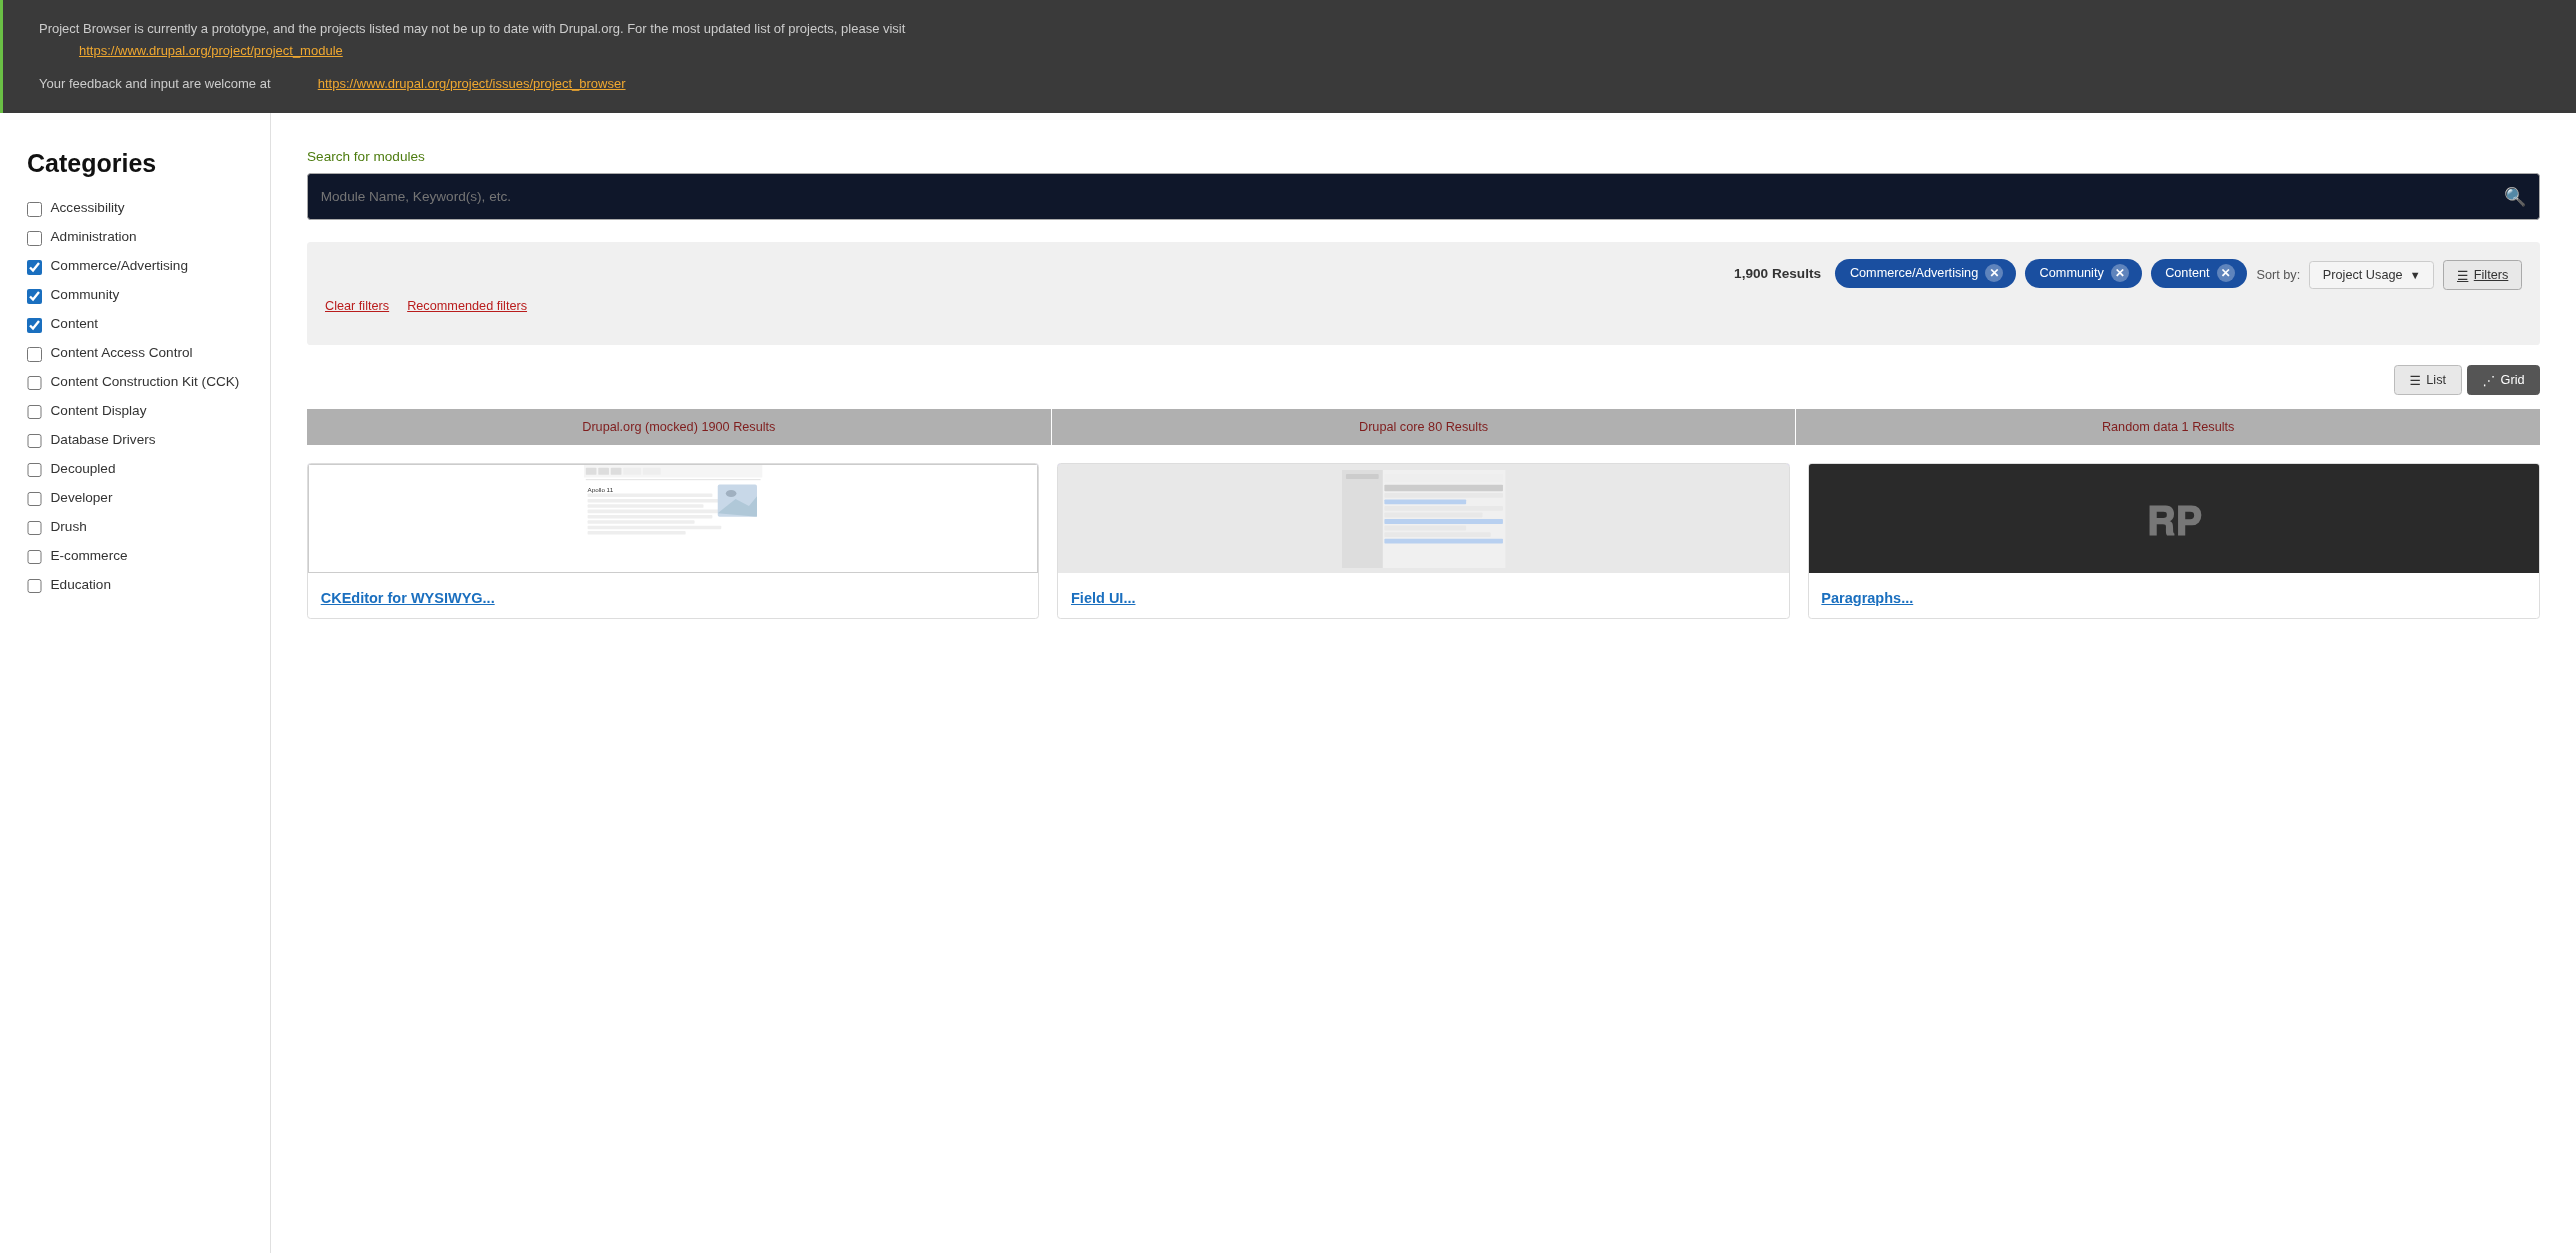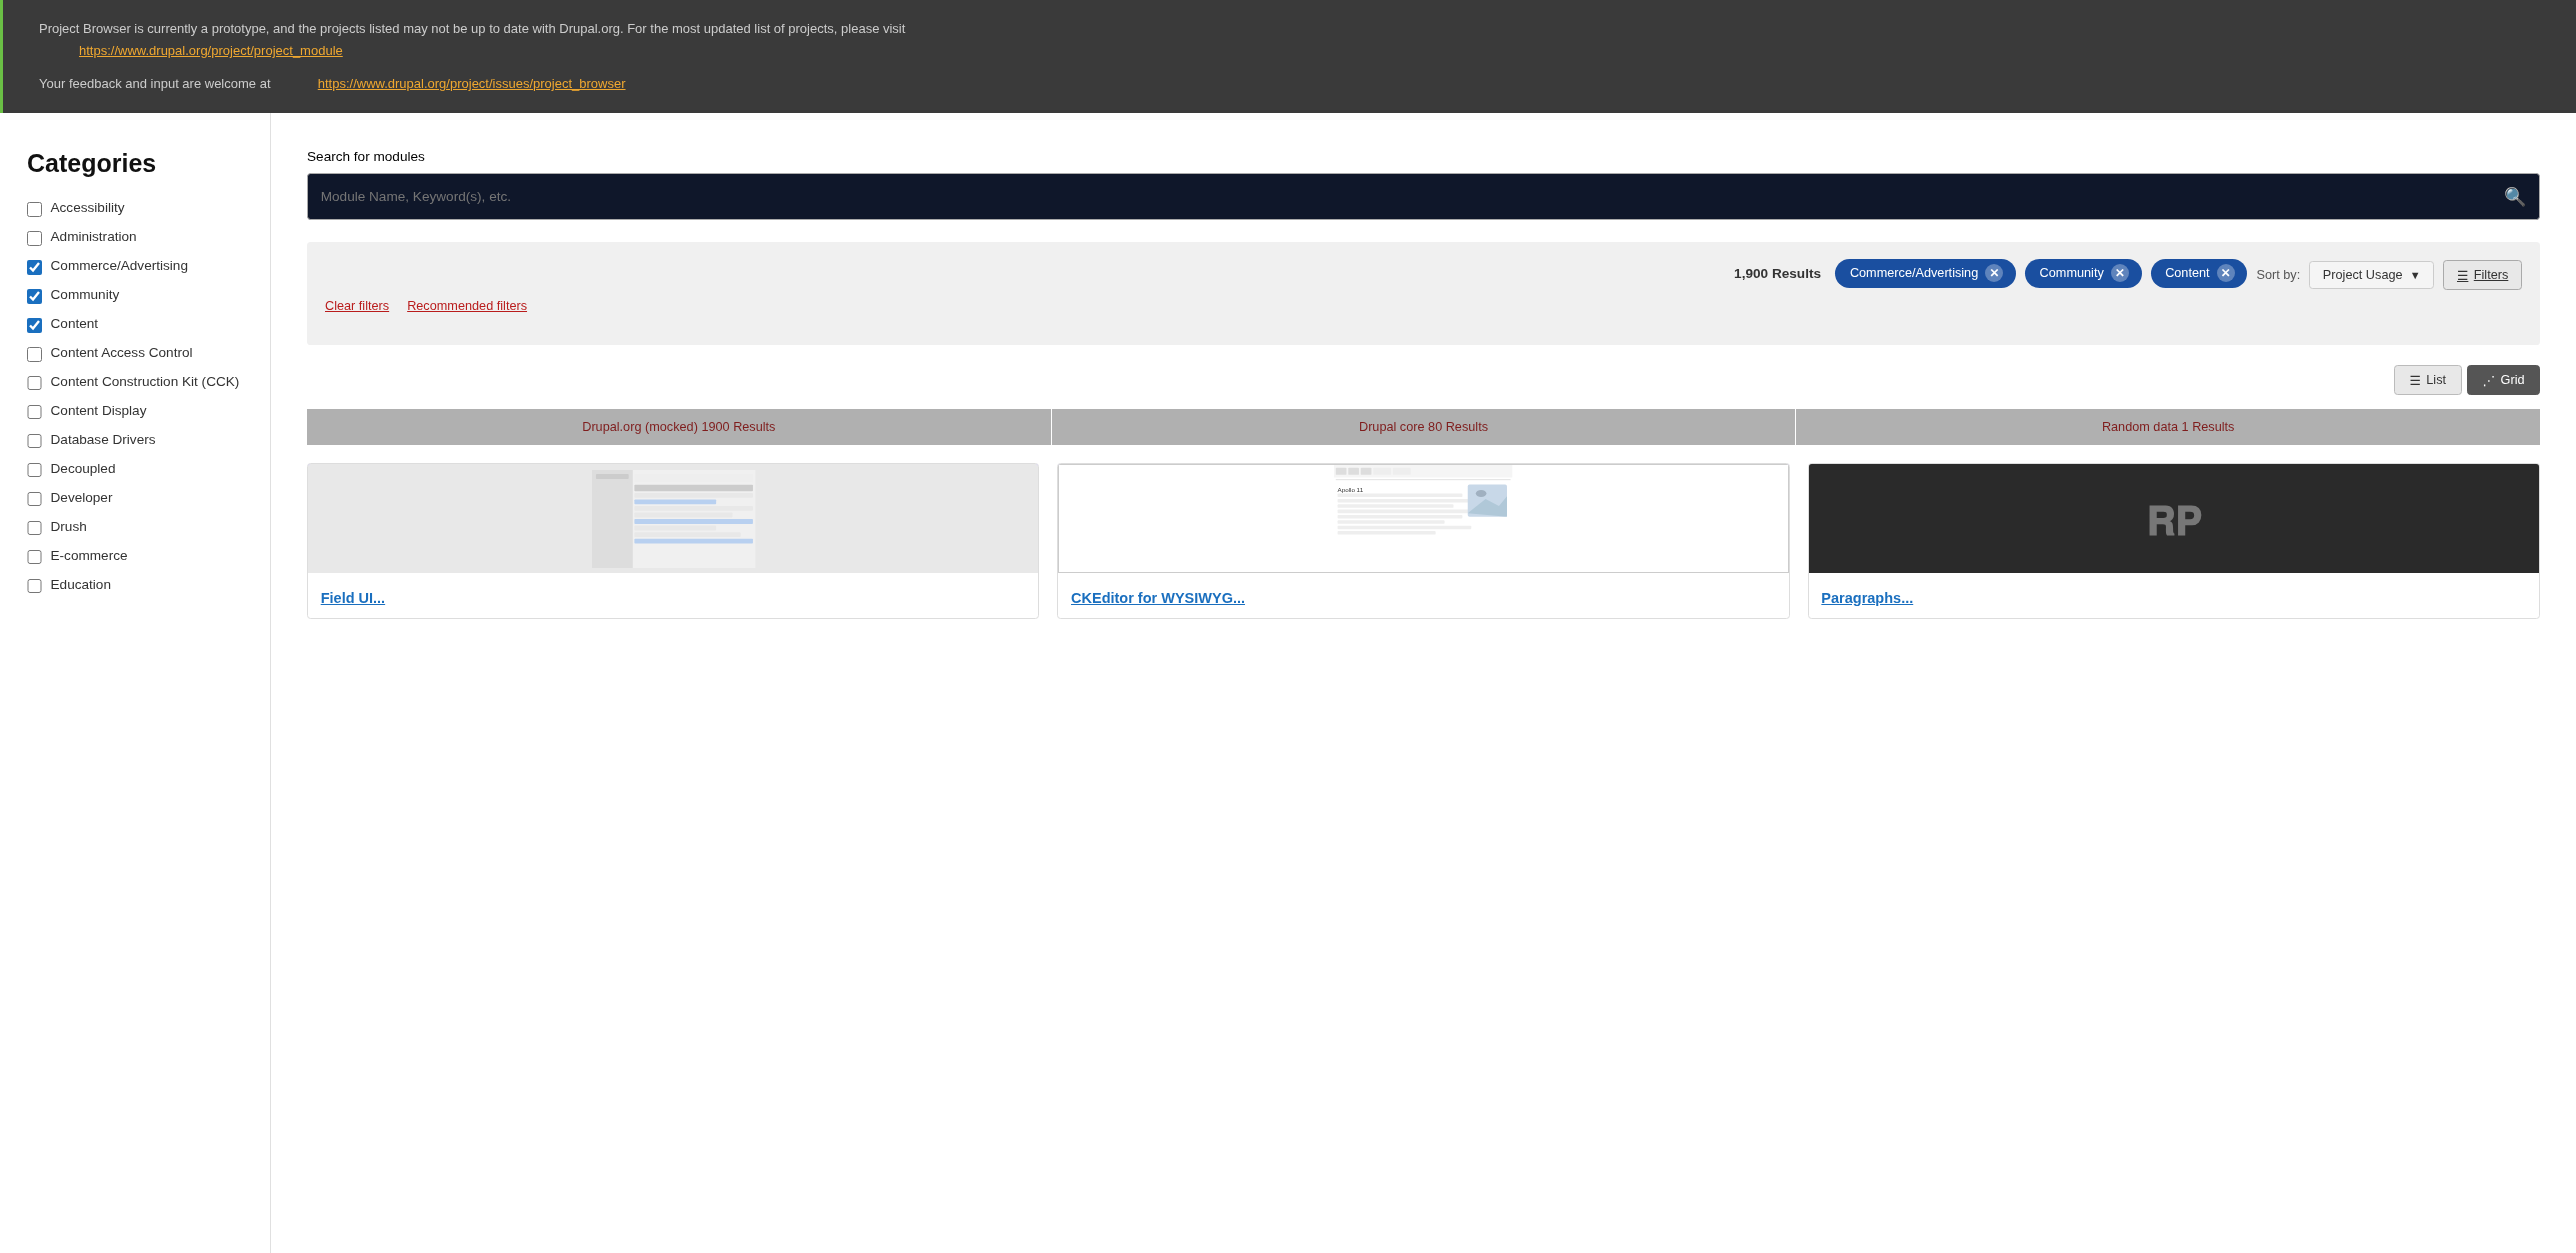--- a/index.html
+++ b/index.html
@@ -56,21 +56,21 @@
 
     .content-area {
       flex: 1;
       padding: 36px 36px 27px 36px;
     }
 
     .search-label {
       font-size: 13.6px;
       font-weight: normal;
       margin-bottom: 9px;
-      color: #000000;
+      color: #4d7c0f;
     }
 
     .search-box {
       display: flex;
       align-items: center;
       border: 1.4px solid #aaa;
       border-radius: 3.6px;
       padding: 0 12.7px;
       background: #0f172a;
       margin-bottom: 22px;
@@ -420,20 +420,55 @@
     </div>
 
     <div class="source-tabs" id="source-tabs-container">
 
     <div class="source-tab">Drupal.org (mocked) 1900 Results</div>
         <div class="source-tab">Drupal core 80 Results</div>
         <div class="source-tab">Random data 1 Results</div>
       </div>
 
     <div class="modules-grid">
+
+      <div class="module-card">
+        <div class="module-card-img">
+          <div style="background:#fff;width:100%;height:100%;border:0.9px solid #ccc;overflow:hidden;">
+            <svg width="100%" height="100%" viewBox="0 0 200 120" xmlns="http://www.w3.org/2000/svg" style="font-size:14px">
+              <rect width="200" height="120" fill="#fff"></rect>
+
+              <rect x="0" y="0" width="200" height="14" fill="#f5f5f5"></rect>
+              <rect x="2" y="3" width="12" height="8" fill="#ddd" rx="1"></rect>
+              <rect x="16" y="3" width="12" height="8" fill="#ddd" rx="1"></rect>
+              <rect x="30" y="3" width="12" height="8" fill="#ddd" rx="1"></rect>
+              <rect x="44" y="3" width="20" height="8" fill="#eee" rx="1"></rect>
+              <rect x="66" y="3" width="20" height="8" fill="#eee" rx="1"></rect>
+
+              <rect x="2" y="16" width="196" height="1" fill="#ddd"></rect>
+              <text x="4" y="30" font-size="7" fill="#333">Apollo 11</text>
+              <rect x="4" y="32" width="140" height="4" fill="#eee" rx="1"></rect>
+              <rect x="4" y="38" width="160" height="4" fill="#eee" rx="1"></rect>
+              <rect x="4" y="44" width="130" height="4" fill="#eee" rx="1"></rect>
+              <rect x="4" y="50" width="155" height="4" fill="#eee" rx="1"></rect>
+
+              <rect x="150" y="22" width="44" height="36" fill="#c8d8e8" rx="2"></rect>
+              <ellipse cx="165" cy="32" rx="6" ry="4" fill="#a0b0c0"></ellipse>
+              <polygon points="150,54 170,38 185,46 194,35 194,58" fill="#b0c8d8"></polygon>
+              <rect x="4" y="56" width="140" height="4" fill="#eee" rx="1"></rect>
+              <rect x="4" y="62" width="120" height="4" fill="#eee" rx="1"></rect>
+              <rect x="4" y="68" width="150" height="4" fill="#eee" rx="1"></rect>
+              <rect x="4" y="74" width="110" height="4" fill="#eee" rx="1"></rect>
+            </svg>
+          </div>
+        </div>
+        <div class="module-card-body">
+          <div class="module-card-title">CKEditor for WYSIWYG...</div>
+        </div>
+      </div>
 
       <div class="module-card">
         <div class="module-card-img">
           <div style="background:#e8e8e8;width:100%;height:100%;display:flex;align-items:center;justify-content:center;overflow:hidden;">
             <svg width="90%" height="90%" viewBox="0 0 200 120" xmlns="http://www.w3.org/2000/svg">
               <rect width="200" height="120" fill="#f0f0f0"></rect>
               <rect x="0" y="0" width="50" height="120" fill="#ddd"></rect>
               <rect x="52" y="5" width="145" height="10" fill="#eee"></rect>
               <rect x="52" y="18" width="145" height="8" fill="#ccc" rx="1"></rect>
               <rect x="52" y="28" width="145" height="6" fill="#e8e8e8" rx="1"></rect>
@@ -451,55 +486,20 @@
             </svg>
           </div>
         </div>
         <div class="module-card-body">
           <div class="module-card-title">Field UI...</div>
         </div>
       </div>
 
       <div class="module-card">
         <div class="module-card-img">
-          <div style="background:#fff;width:100%;height:100%;border:0.9px solid #ccc;overflow:hidden;">
-            <svg width="100%" height="100%" viewBox="0 0 200 120" xmlns="http://www.w3.org/2000/svg" style="font-size:14px">
-              <rect width="200" height="120" fill="#fff"></rect>
-
-              <rect x="0" y="0" width="200" height="14" fill="#f5f5f5"></rect>
-              <rect x="2" y="3" width="12" height="8" fill="#ddd" rx="1"></rect>
-              <rect x="16" y="3" width="12" height="8" fill="#ddd" rx="1"></rect>
-              <rect x="30" y="3" width="12" height="8" fill="#ddd" rx="1"></rect>
-              <rect x="44" y="3" width="20" height="8" fill="#eee" rx="1"></rect>
-              <rect x="66" y="3" width="20" height="8" fill="#eee" rx="1"></rect>
-
-              <rect x="2" y="16" width="196" height="1" fill="#ddd"></rect>
-              <text x="4" y="30" font-size="7" fill="#333">Apollo 11</text>
-              <rect x="4" y="32" width="140" height="4" fill="#eee" rx="1"></rect>
-              <rect x="4" y="38" width="160" height="4" fill="#eee" rx="1"></rect>
-              <rect x="4" y="44" width="130" height="4" fill="#eee" rx="1"></rect>
-              <rect x="4" y="50" width="155" height="4" fill="#eee" rx="1"></rect>
-
-              <rect x="150" y="22" width="44" height="36" fill="#c8d8e8" rx="2"></rect>
-              <ellipse cx="165" cy="32" rx="6" ry="4" fill="#a0b0c0"></ellipse>
-              <polygon points="150,54 170,38 185,46 194,35 194,58" fill="#b0c8d8"></polygon>
-              <rect x="4" y="56" width="140" height="4" fill="#eee" rx="1"></rect>
-              <rect x="4" y="62" width="120" height="4" fill="#eee" rx="1"></rect>
-              <rect x="4" y="68" width="150" height="4" fill="#eee" rx="1"></rect>
-              <rect x="4" y="74" width="110" height="4" fill="#eee" rx="1"></rect>
-            </svg>
-          </div>
-        </div>
-        <div class="module-card-body">
-          <div class="module-card-title">CKEditor for WYSIWYG...</div>
-        </div>
-      </div>
-
-      <div class="module-card">
-        <div class="module-card-img">
           <div style="background:#2a2a2a;width:100%;height:100%;display:flex;align-items:center;justify-content:center;">
             <svg width="72" height="72" viewBox="0 0 80 80" xmlns="http://www.w3.org/2000/svg" style="font-size:14px">
               <rect width="80" height="80" fill="#2a2a2a"></rect>
               <text x="10" y="58" font-size="44" fill="#777" font-family="Georgia, serif" font-weight="bold">𝐑𝐏</text>
             </svg>
           </div>
         </div>
         <div class="module-card-body">
           <div class="module-card-title">Paragraphs...</div>
         </div>

